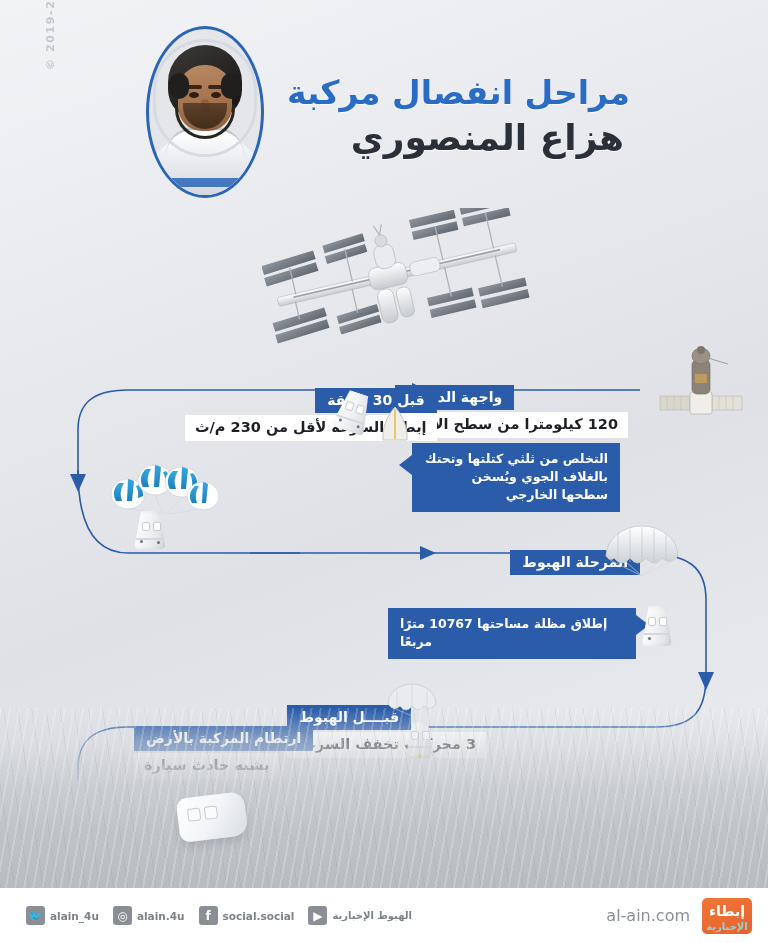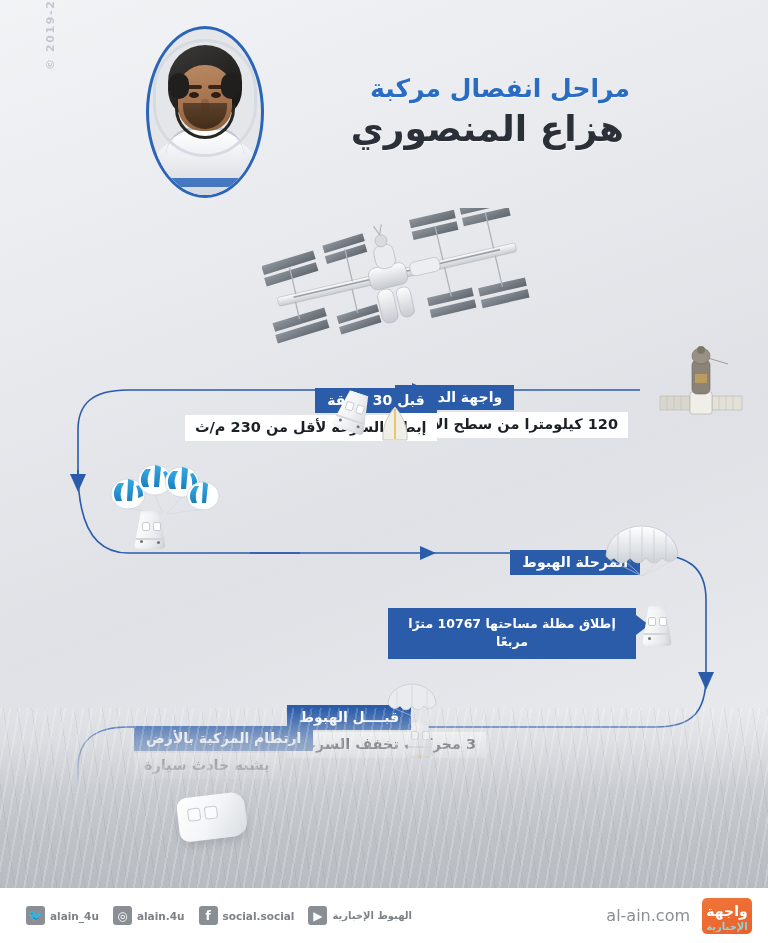--- a/index.html
+++ b/index.html
@@ -136,21 +136,21 @@
   }
 
   .title-block {
     position: absolute;
     right: 138px;
     top: 76px;
     text-align: right;
     line-height: 1.05;
   }
   .title-line1 {
-    font-size: 25px;
+    font-size: 33px;
     font-weight: 800;
     color: #2a6cc4;
     letter-spacing: -0.5px;
     text-shadow: 0 1px 1px rgba(255,255,255,.75);
   }
   .title-line2 {
     font-size: 36px;
     font-weight: 800;
     color: #2b3038;
     margin-top: 8px;
@@ -461,20 +461,23 @@
     <polygon class="ar" points="78,814 70,796 86,796"></polygon>
 
     <line class="pl2" x1="398" y1="390" x2="330" y2="390"></line>
     <line class="pl2" x1="300" y1="553" x2="250" y2="553"></line>
   </svg>
 
   <div class="grp lbl-stack" id="grp-entry">
     <div class="lbl-head">واجهة الدخول</div>
     <div class="lbl-body">120 كيلومترا من سطح الأرض</div>
   </div>
+  <div class="grp" id="grp-entry-callout">
+    <div class="callout tail-left">التخلص من ثلثي كتلتها وتحتك بالغلاف الجوي ويُسخن سطحها الخارجي</div>
+  </div>
 
   <svg style="position:absolute; right:22px; top:340px; width:90px; height:110px;" viewBox="0 0 90 110">
     <g>
       <rect x="4" y="56" width="30" height="14" fill="#d9d6cd" stroke="#b9b6ad" stroke-width="0.6"></rect>
       <rect x="56" y="56" width="30" height="14" fill="#e3e0d8" stroke="#b9b6ad" stroke-width="0.6"></rect>
       <g stroke="#bdbab1" stroke-width="0.5">
         <line x1="11" y1="56" x2="11" y2="70"></line>
           <line x1="18" y1="56" x2="18" y2="70"></line>
         <line x1="25" y1="56" x2="25" y2="70"></line>
         <line x1="63" y1="56" x2="63" y2="70"></line>
@@ -557,21 +560,21 @@
       <div class="cap-dot" style="left:6px; top:29px;"></div>
       <div class="cap-dot" style="left:23px; top:30px;"></div>
     </div>
   </div>
 
 
   <div class="grp lbl-stack" id="grp-final">
     <div class="lbl-head">المرحلة الهبوط</div>
   </div>
   <div class="grp" id="grp-final-callout">
-    <div class="callout tail-rt" style="text-align:center;">إطلاق مظلة مساحتها 10767 مترًا مربعًا</div>
+    <div class="callout tail-rt" style="text-align:left;">إطلاق مظلة مساحتها 10767 مترًا مربعًا</div>
   </div>
 
   <svg style="position:absolute; right:86px; top:522px; width:80px; height:54px;" viewBox="0 0 80 54">
     <defs>
       <linearGradient id="whiteChute" x1="0" y1="0" x2="0" y2="1">
         <stop offset="0%" stop-color="#ffffff"></stop>
         <stop offset="100%" stop-color="#cdd2d8"></stop>
       </linearGradient>
     </defs>
     <path d="M4 34 A36 30 0 0 1 76 34 Q68 44 60 36 Q52 46 44 36 Q36 46 28 36 Q20 46 12 36 Q8 40 4 34 Z" fill="url(#whiteChute)" stroke="#c2c8ce" stroke-width=".8"></path>
@@ -657,19 +660,19 @@
 
       <div class="social">
         <span class="s-ico">▶</span>
         <span class="s-txt ar">الهبوط الإخبارية</span>
       </div>
     </div>
 
     <div class="brand-wrap">
       <span class="brand-url">al-ain.com</span>
       <span class="brand-logo">
-        <span class="ar-top">واجهة</span>
+        <span class="ar-top">إبطاء</span>
         <span class="ar-bot">الإخبارية</span>
       </span>
     </div>
   </div>
 
 </div>
 
 </body></html>

